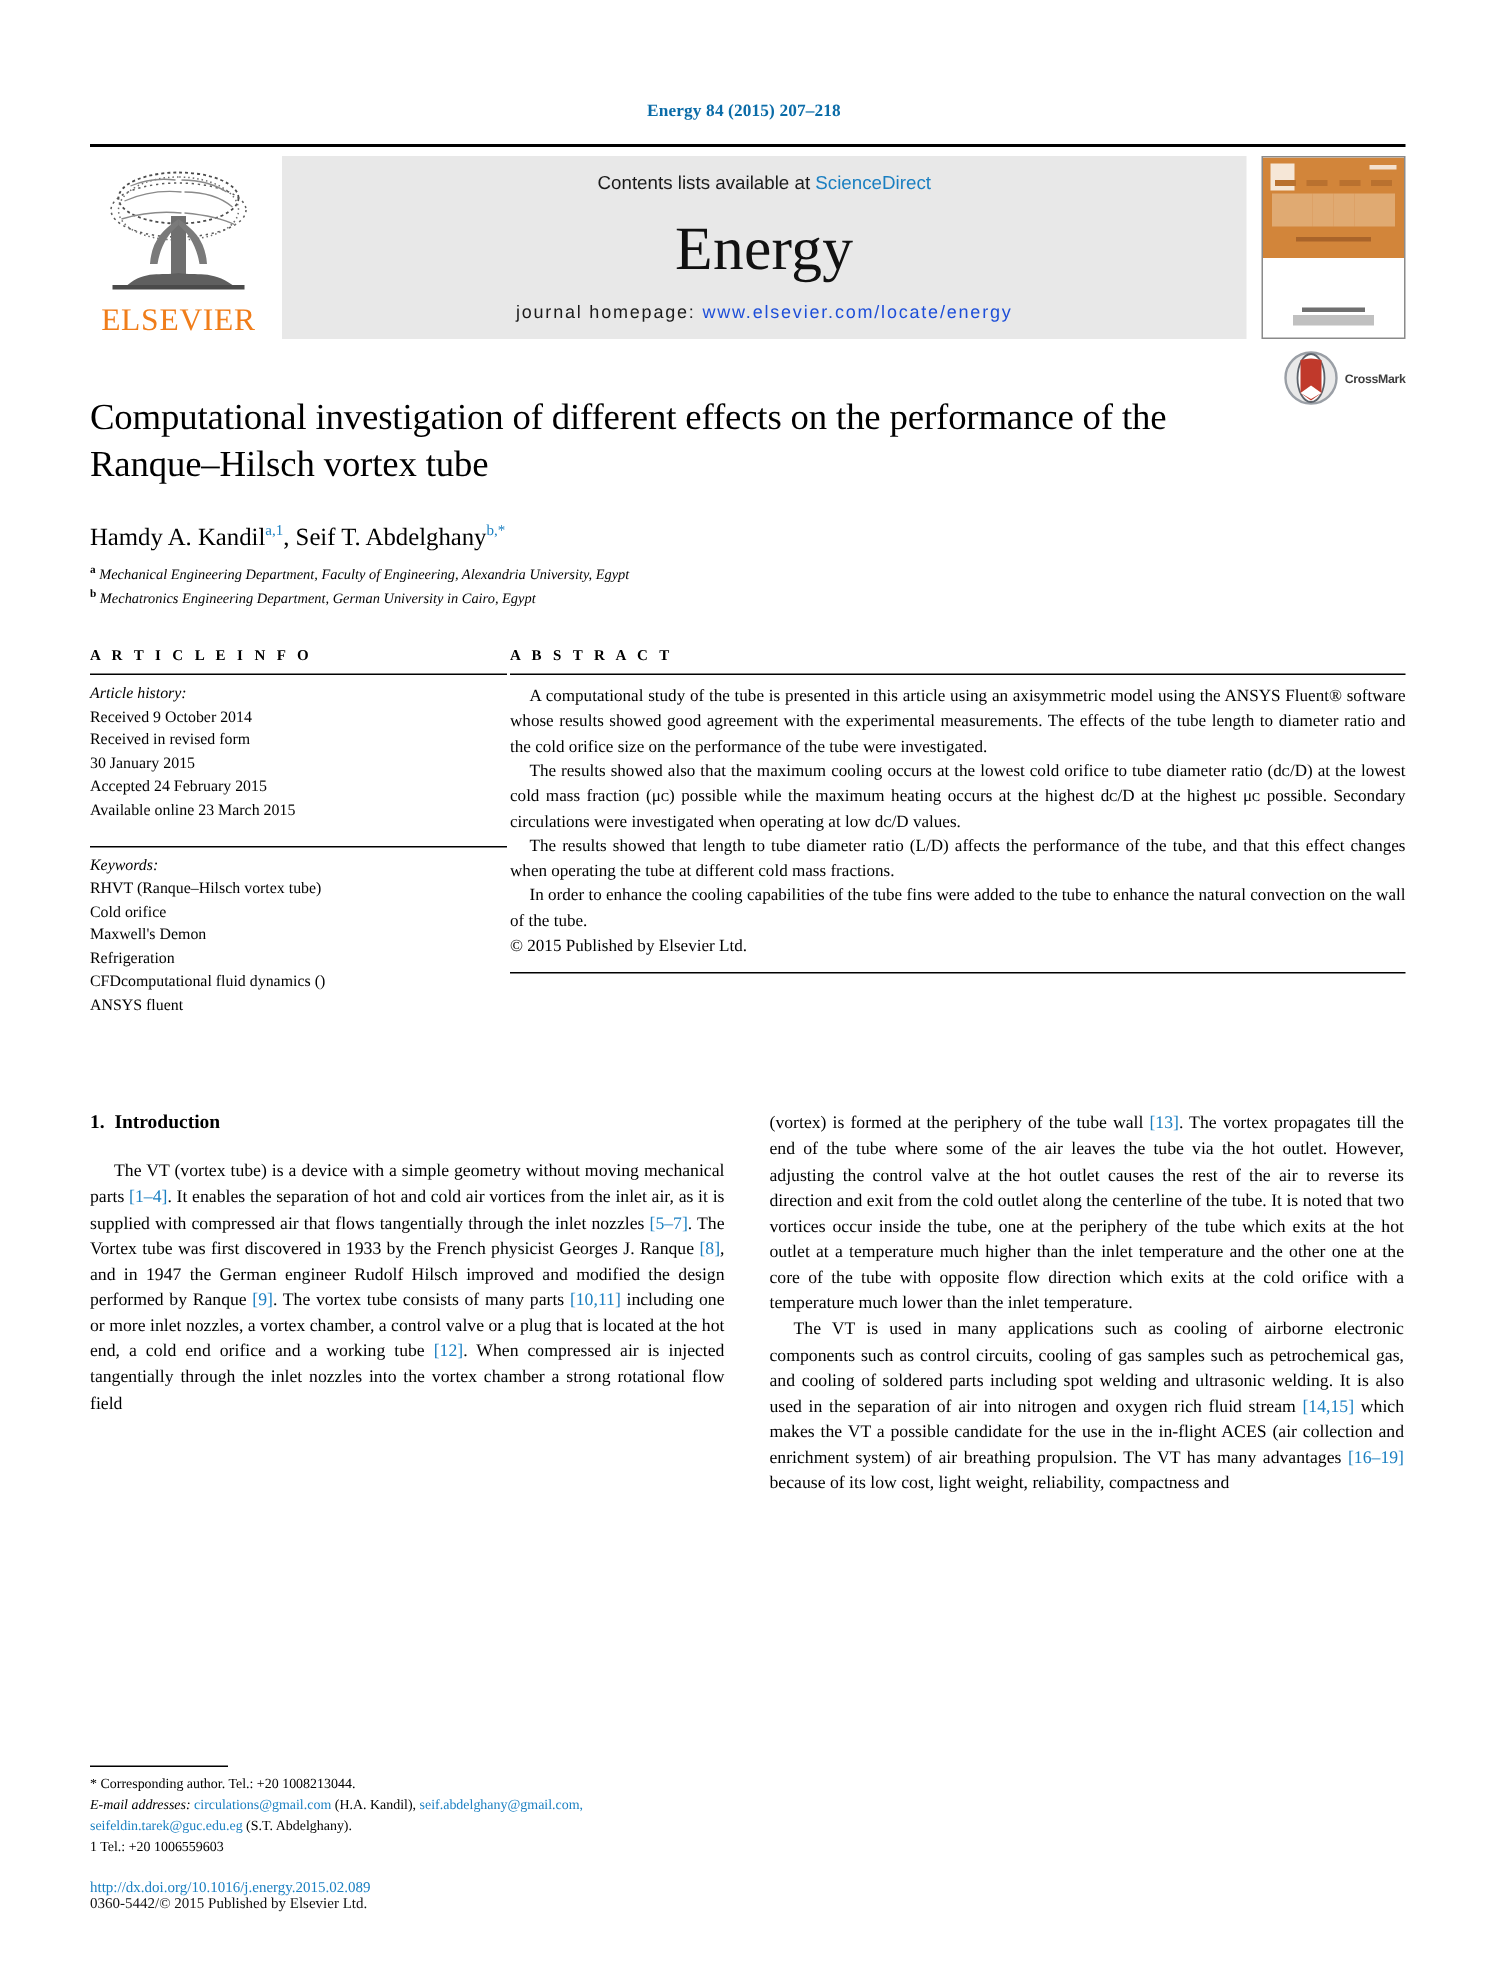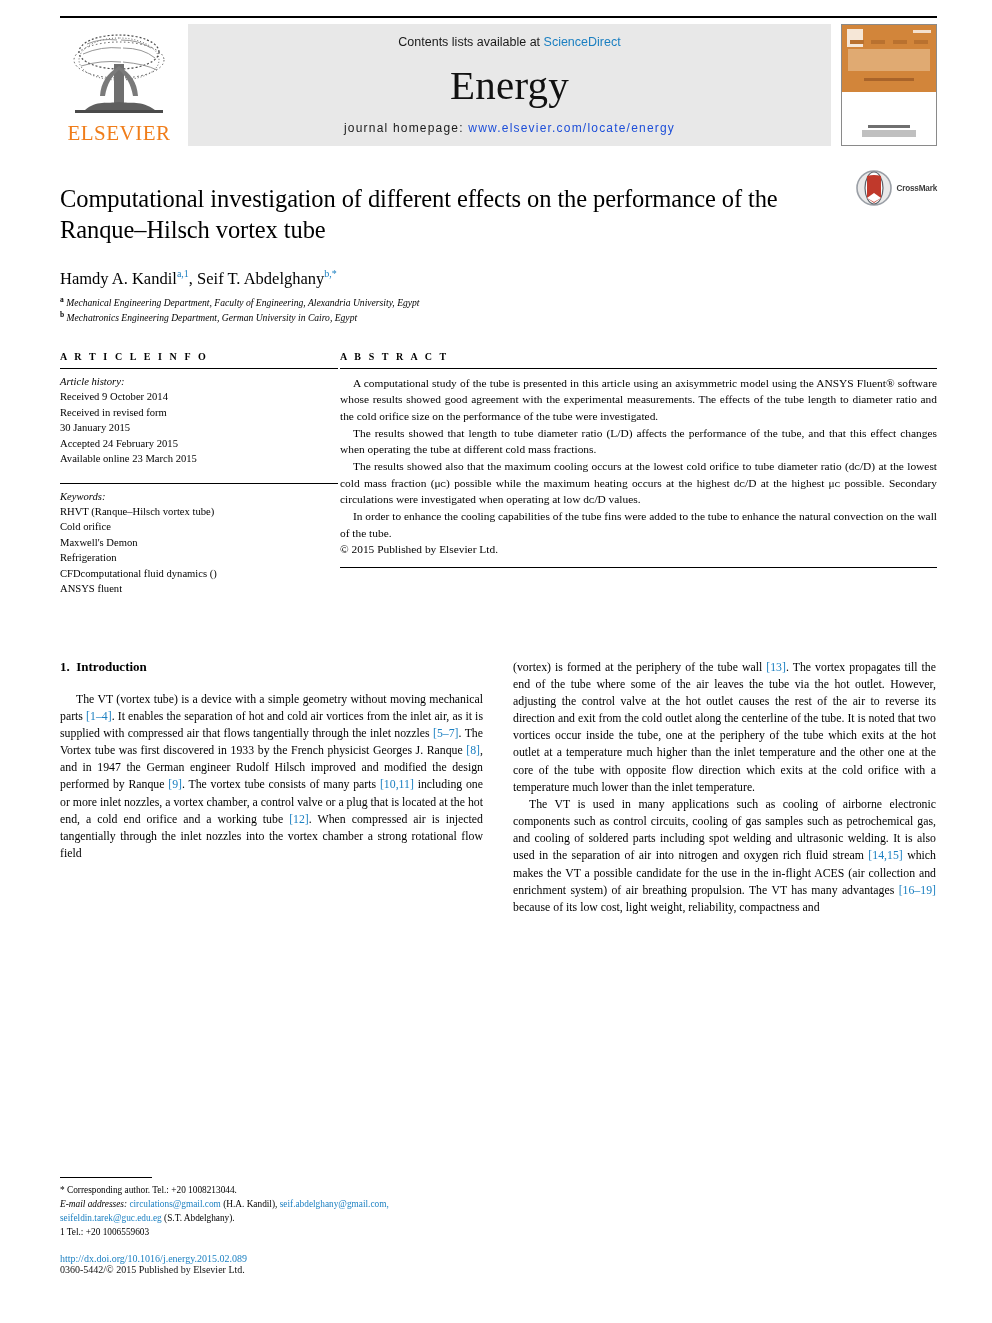--- a/index.html
+++ b/index.html
@@ -166,21 +166,21 @@
   .affils {
     margin-top: 7px;
     font-family: "Liberation Serif", serif;
     font-style: italic;
     font-size: 9.6px;
     line-height: 1.42;
   }
   .affils sup { font-style: normal; font-weight: bold; font-size: 7.5px; }
   .crossmark {
     position: absolute;
-    right: 55px; top: 24px;
+    right: 55px; top: 8px;
     display: flex;
     align-items: center;
     gap: 4px;
   }
   .cm-badge { width: 36px; height: 36px; }
   .cm-text {
     font-family: "Liberation Sans", sans-serif;
     font-size: 8.2px; font-weight: bold; color: #3d3d3d;
     letter-spacing: -.2px;
   }
@@ -258,20 +258,21 @@
     font-size: 10px;
     color: #1a7fc1;
   }
   .issn { font-size: 10px; color: #111; }
 </style>
 </head>
 <body>
 
 <div class="page">
 
+  <div class="runninghead">Energy 84 (2015) 207–218</div>
 
   <div class="masthead-wrap">
     <div class="rule-top"></div>
     <div class="masthead">
 
       <div class="els-logo">
         <svg class="els-tree" viewBox="0 0 104 92">
           <g fill="#4a4a4a">
             <ellipse cx="52" cy="22" rx="40" ry="17" fill="none" stroke="#4a4a4a" stroke-width="1.2" stroke-dasharray="2 2"></ellipse>
             <ellipse cx="52" cy="30" rx="45" ry="18" fill="none" stroke="#5a5a5a" stroke-width="1" stroke-dasharray="1.5 2.5"></ellipse>
@@ -394,22 +395,22 @@
           <div>Refrigeration</div>
           <div>CFDcomputational fluid dynamics ()</div>
           <div>ANSYS fluent</div>
         </div>
       </div>
 
       <div class="col-abs">
         <div class="hr-thin"></div>
         <div class="abstract">
           <p>A computational study of the tube is presented in this article using an axisymmetric model using the ANSYS Fluent® software whose results showed good agreement with the experimental measurements. The effects of the tube length to diameter ratio and the cold orifice size on the performance of the tube were investigated.</p>
+          <p>The results showed also that the maximum cooling occurs at the lowest cold orifice to tube diameter ratio (dᴄ/D) at the lowest cold mass fraction (μᴄ) possible while the maximum heating occurs at the highest dᴄ/D at the highest μᴄ possible. Secondary circulations were investigated when operating at low dᴄ/D values.</p>
           <p>The results showed that length to tube diameter ratio (L/D) affects the performance of the tube, and that this effect changes when operating the tube at different cold mass fractions.</p>
-          <p>The results showed also that the maximum cooling occurs at the lowest cold orifice to tube diameter ratio (dᴄ/D) at the lowest cold mass fraction (μᴄ) possible while the maximum heating occurs at the highest dᴄ/D at the highest μᴄ possible. Secondary circulations were investigated when operating at low dᴄ/D values.</p>
           <p>In order to enhance the cooling capabilities of the tube fins were added to the tube to enhance the natural convection on the wall of the tube.</p>
           <p class="copy">© 2015 Published by Elsevier Ltd.</p>
         </div>
         <div class="abs-bottom-rule"></div>
       </div>
 
     </div>
   </div>
 
   <div class="body">

